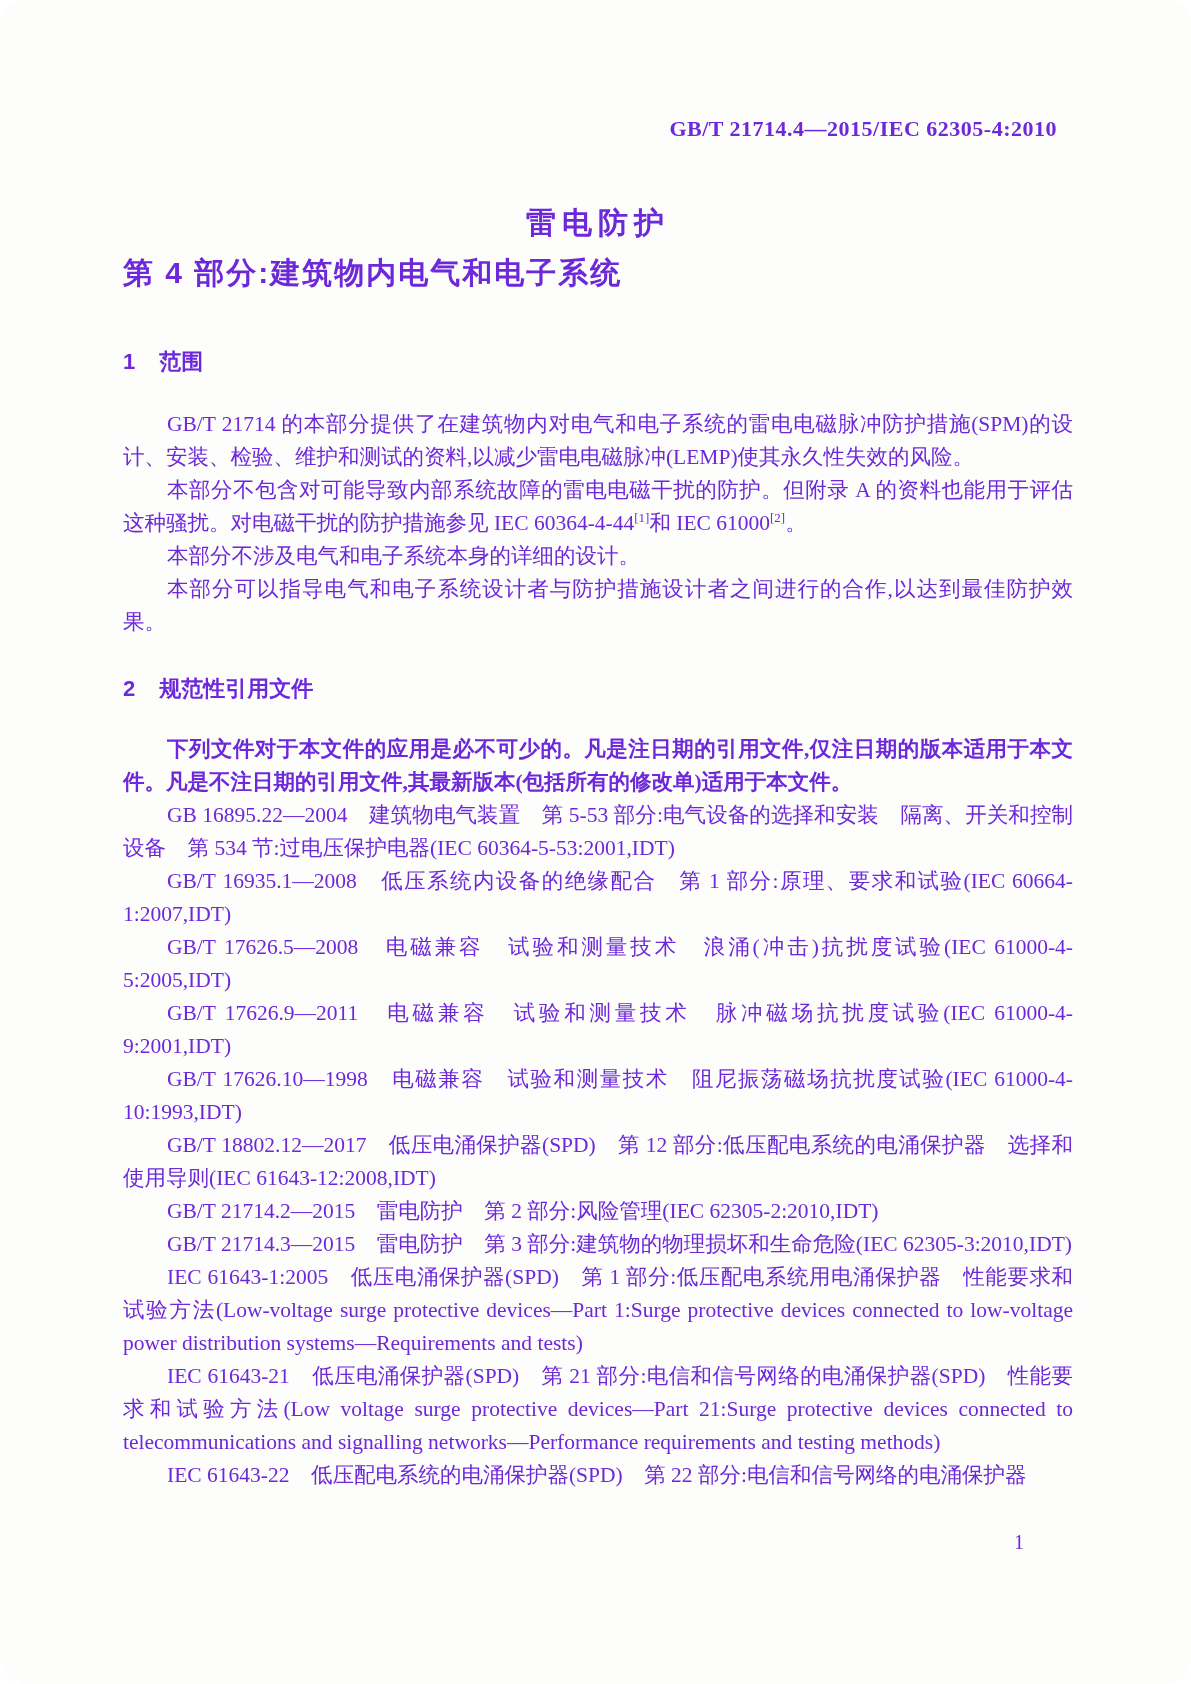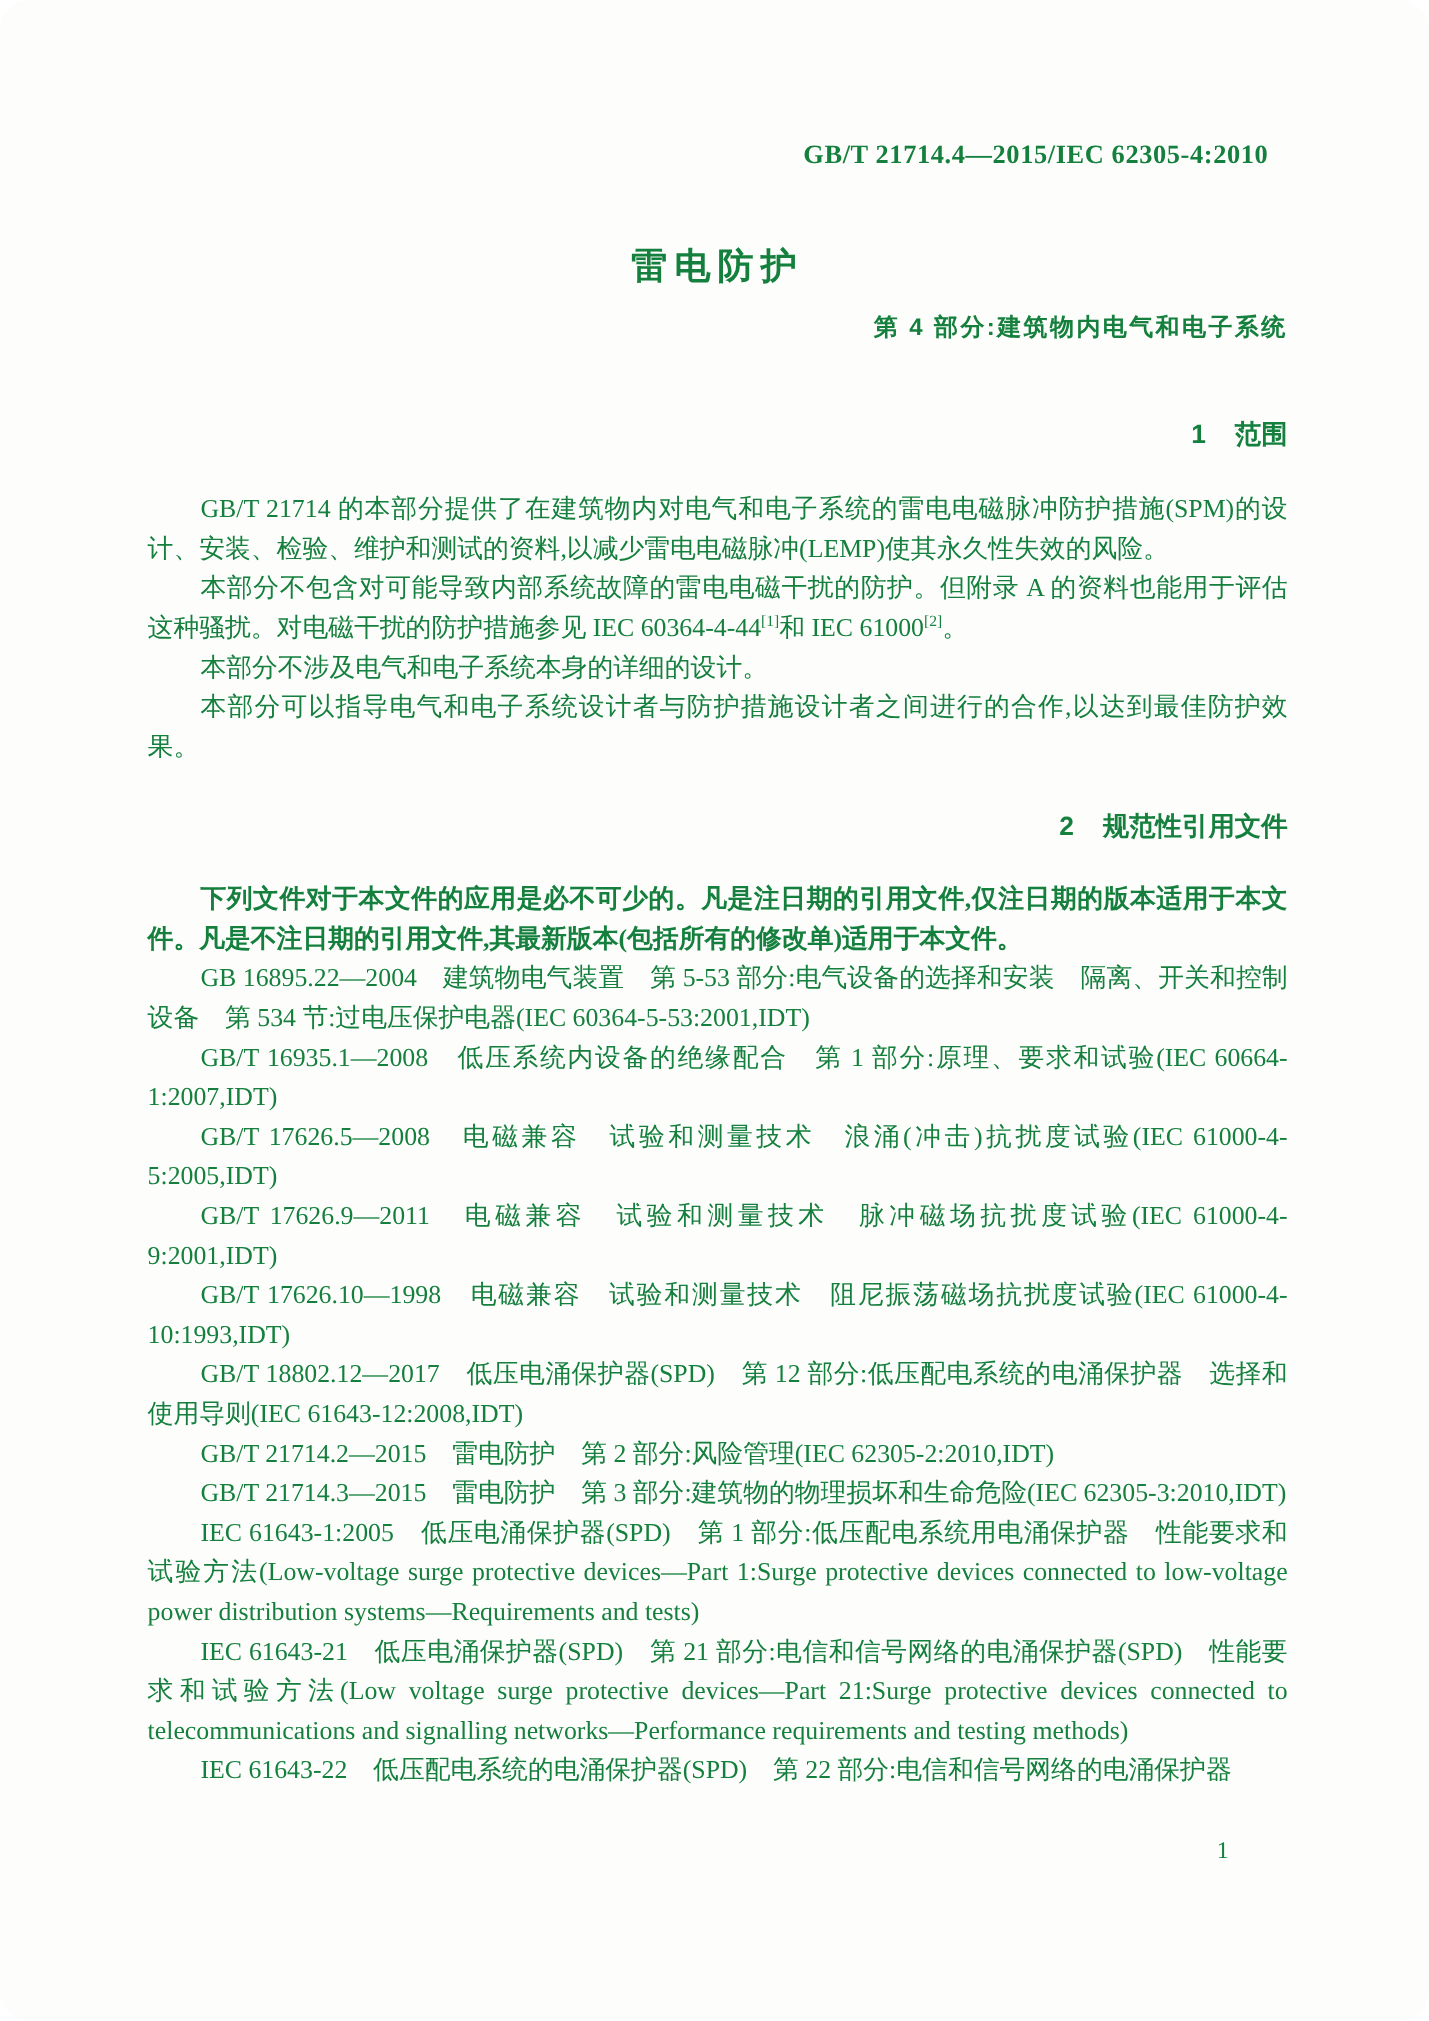--- a/index.html
+++ b/index.html
@@ -5,21 +5,21 @@
   html, body {
     margin: 0;
     padding: 0;
     background: #ffffff;
   }
   .page {
     position: relative;
     width: 1191px;
     height: 1684px;
     background: #fdfdfc;
-    color: #15803d;
+    color: #6d28d9;
     overflow: hidden;
     border-radius: 25px;
   }
   .doc-header {
     position: absolute;
     top: 116px;
     right: 134px;
     font-family: "Liberation Serif", serif;
     font-weight: 700;
     font-size: 22px;
@@ -36,33 +36,33 @@
     margin: 203px 0 0 0;
     text-align: center;
     font-family: Liberation Sans, sans-serif;
     font-weight: 700;
     font-size: 30px;
     line-height: 40px;
     letter-spacing: 6px;
   }
   .doc-title-2 {
     margin: 10px 0 0 0;
-    text-align: right;
+    text-align: left;
     font-family: "Liberation Sans", sans-serif;
     font-weight: 700;
-    font-size: 20px;
+    font-size: 30px;
     line-height: 40px;
     letter-spacing: 2px;
   }
   .sec-heading {
     font-family: "Liberation Sans", sans-serif;
     font-weight: 700;
     font-size: 22px;
     line-height: 33px;
-    text-align: right;
+    text-align: left;
   }
   .sec-heading .sec-num {
     display: inline-block;
     margin-right: 24px;
   }
   #section1-heading { margin-top: 52px; }
   #section2-heading { margin-top: 33px; }
   .body-text p {
     margin: 0;
     font-family: "Liberation Serif", serif;

